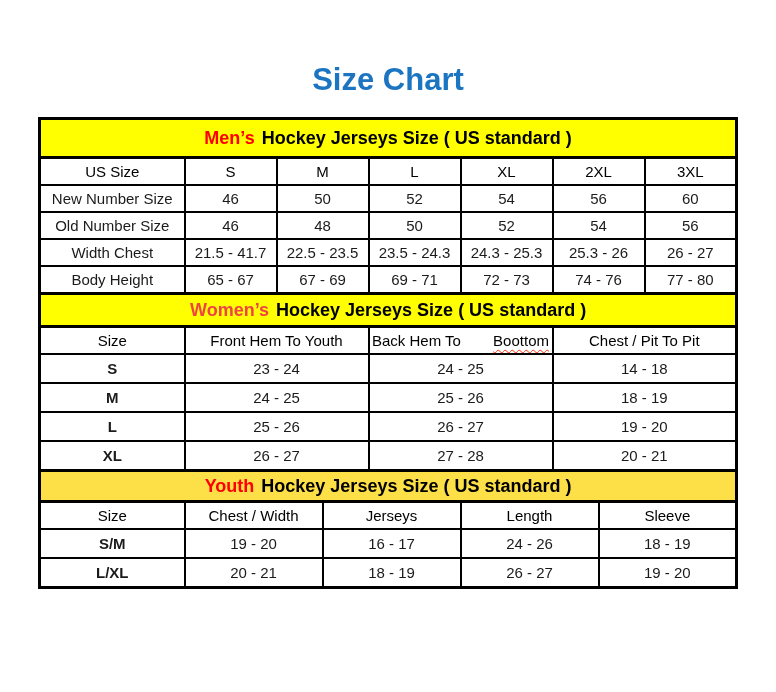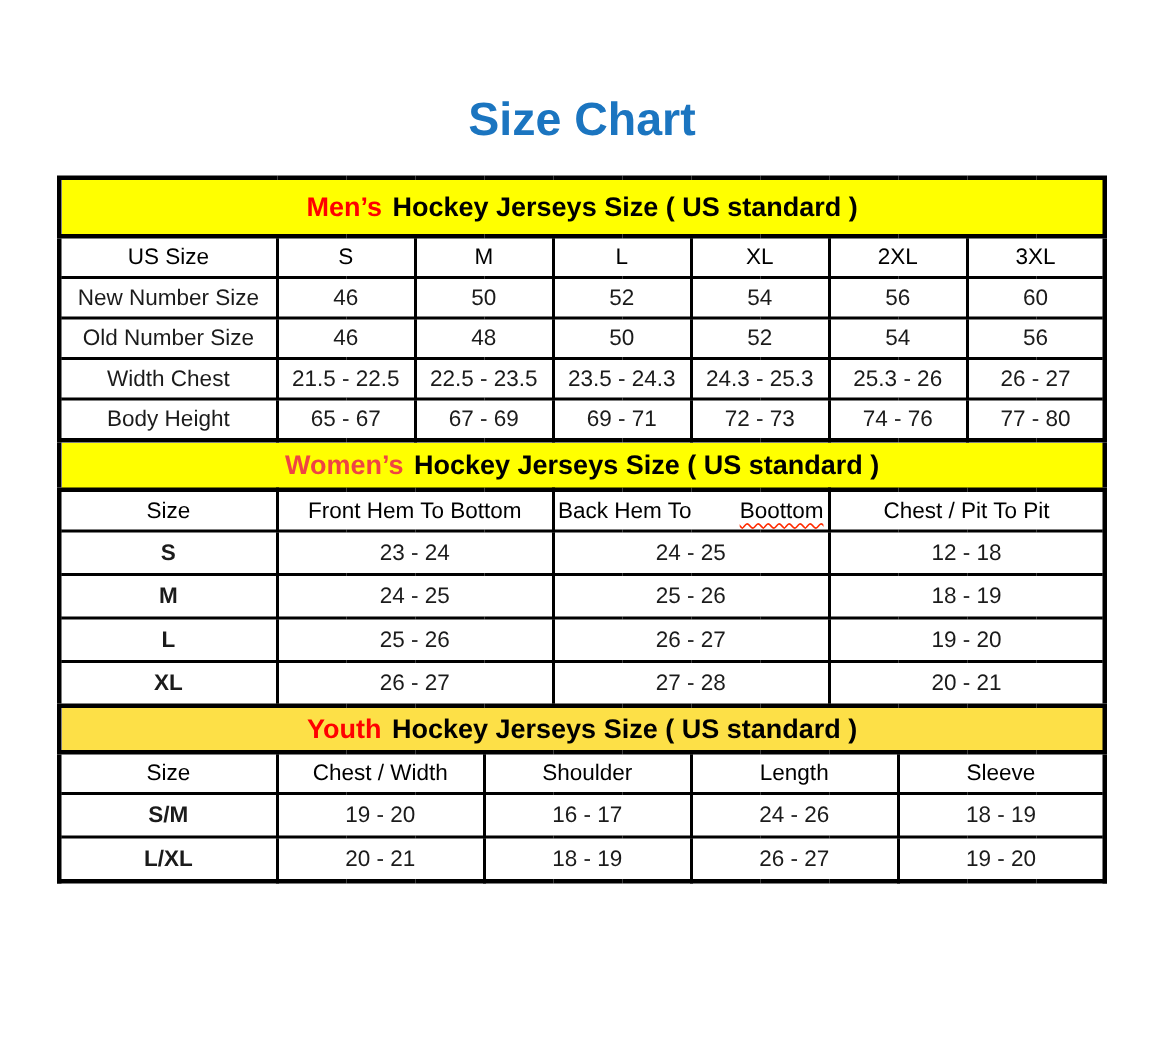--- a/index.html
+++ b/index.html
@@ -117,50 +117,50 @@
           <td class="rlabel">Old Number Size</td>
           <td colspan="2">46</td>
           <td colspan="2">48</td>
           <td colspan="2">50</td>
           <td colspan="2">52</td>
           <td colspan="2">54</td>
           <td colspan="2">56</td>
         </tr>
         <tr class="data-row mens">
           <td class="rlabel">Width Chest</td>
-          <td colspan="2">21.5 - 22.5</td>
+          <td colspan="2">21.5 - 41.7</td>
           <td colspan="2">22.5 - 23.5</td>
           <td colspan="2">23.5 - 24.3</td>
           <td colspan="2">24.3 - 25.3</td>
           <td colspan="2">25.3 - 26</td>
           <td colspan="2">26 - 27</td>
         </tr>
         <tr class="data-row mens">
           <td class="rlabel">Body Height</td>
           <td colspan="2">65 - 67</td>
           <td colspan="2">67 - 69</td>
           <td colspan="2">69 - 71</td>
           <td colspan="2">72 - 73</td>
           <td colspan="2">74 - 76</td>
           <td colspan="2">77 - 80</td>
         </tr>
         <tr class="band-row womens">
           <td colspan="13" style="background: rgb(255, 255, 0);"><span class="hl" style="color: #ef4444;">Women’s</span><span> Hockey Jerseys Size ( US standard )</span></td>
         </tr>
         <tr class="header-row womens">
           <td colspan="1">Size</td>
-          <td colspan="4">Front Hem To Bottom</td>
+          <td colspan="4">Front Hem To Youth</td>
           <td colspan="4">Back Hem To <span class="misspelled">Boottom</span></td>
           <td colspan="4">Chest / Pit To Pit</td>
         </tr>
         <tr class="data-row womens">
           <td class="rlabel">S</td>
           <td colspan="4">23 - 24</td>
           <td colspan="4">24 - 25</td>
-          <td colspan="4">12 - 18</td>
+          <td colspan="4">14 - 18</td>
         </tr>
         <tr class="data-row womens">
           <td class="rlabel">M</td>
           <td colspan="4">24 - 25</td>
           <td colspan="4">25 - 26</td>
           <td colspan="4">18 - 19</td>
         </tr>
         <tr class="data-row womens">
           <td class="rlabel">L</td>
           <td colspan="4">25 - 26</td>
@@ -172,21 +172,21 @@
           <td colspan="4">26 - 27</td>
           <td colspan="4">27 - 28</td>
           <td colspan="4">20 - 21</td>
         </tr>
         <tr class="band-row youth">
           <td colspan="13" style="background: #fde047;"><span class="hl" style="color: rgb(255, 0, 0);">Youth</span><span> Hockey Jerseys Size ( US standard )</span></td>
         </tr>
         <tr class="header-row youth">
           <td colspan="1">Size</td>
           <td colspan="3">Chest / Width</td>
-          <td colspan="3">Shoulder</td>
+          <td colspan="3">Jerseys</td>
           <td colspan="3">Length</td>
           <td colspan="3">Sleeve</td>
         </tr>
         <tr class="data-row youth">
           <td class="rlabel">S/M</td>
           <td colspan="3">19 - 20</td>
           <td colspan="3">16 - 17</td>
           <td colspan="3">24 - 26</td>
           <td colspan="3">18 - 19</td>
         </tr>

